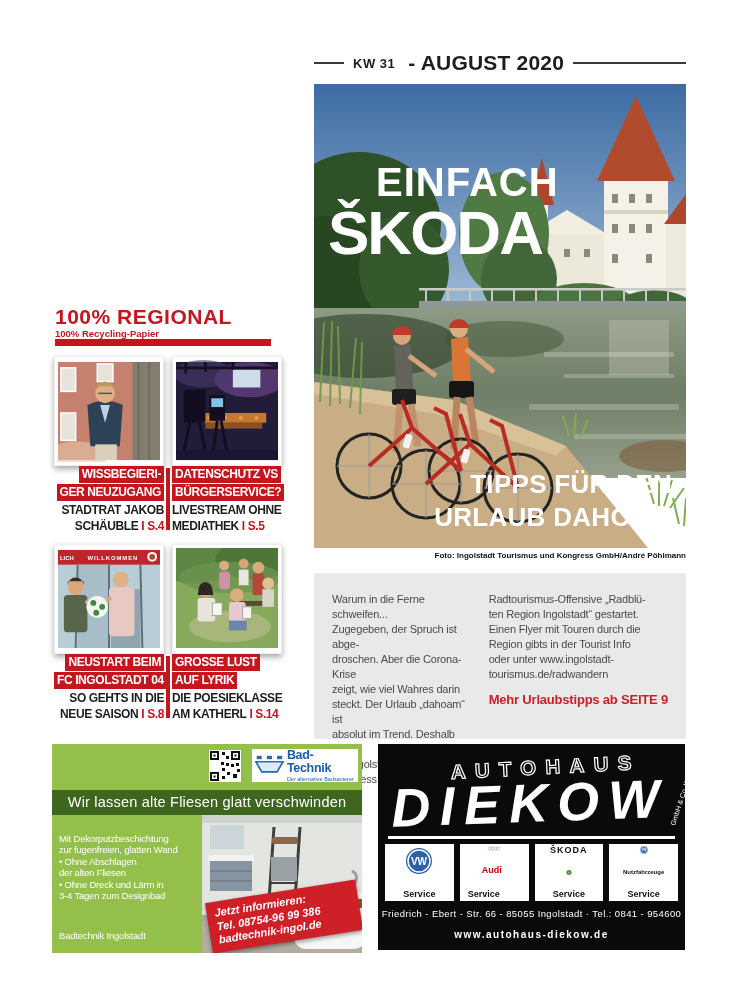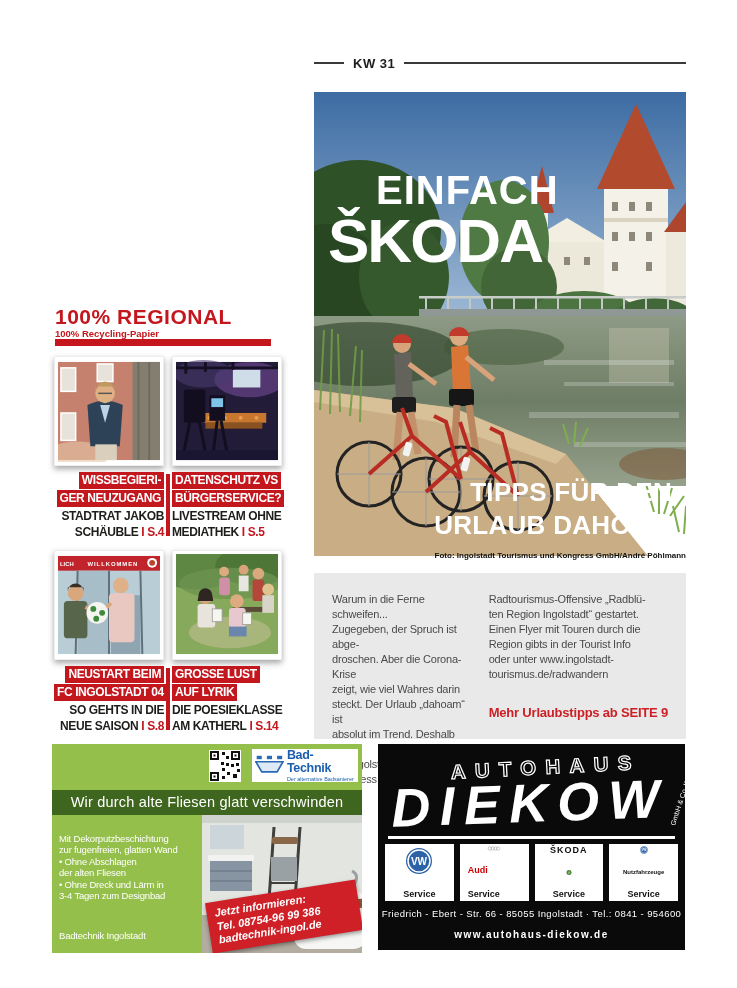--- a/index.html
+++ b/index.html
@@ -22,47 +22,47 @@
 
   
   .issue-header{position:absolute;left:314px;top:50px;width:372px;height:26px;display:flex;align-items:center;gap:9px}
   .issue-header .rule{height:2px;background:#3a3a3a}
   .issue-header .rule.short{width:30px}
   .issue-header .rule.long{flex:1}
   .issue-week{font-size:13px;font-weight:bold;letter-spacing:.5px;white-space:nowrap}
   .issue-date{font-size:21px;font-weight:bold;letter-spacing:.2px;white-space:nowrap;margin-left:4px}
 
   
-  .hero{position:absolute;left:314px;top:92px;width:372px;height:464px;overflow:hidden}
+  .hero{position:absolute;left:314px;top:84px;width:372px;height:464px;overflow:hidden}
   .hero svg.scene{position:absolute;inset:0;width:100%;height:100%}
   .hero-h1{position:absolute;left:62px;top:78px;color:#fff;font-size:40px;font-weight:bold;letter-spacing:1px;line-height:1}
   .hero-h2{position:absolute;left:14px;top:118px;color:#fff;font-size:62px;font-weight:bold;letter-spacing:-2px;line-height:1}
   .hero-sub{position:absolute;right:14px;top:384px;text-align:right;color:#fff;font-size:26px;font-weight:bold;line-height:33px;letter-spacing:.3px}
   .credit{position:absolute;left:314px;top:551px;width:372px;text-align:right;font-size:8px;font-weight:bold;color:#111}
 
   
   .teasers{position:absolute;left:54px;top:356px;width:228px}
   .t-row{display:grid;grid-template-columns:110px 110px;column-gap:8px}
   .thumb{height:110px;background:#fff;padding:3px;box-shadow:0 3px 6px rgba(0,0,0,.35);border:1px solid #eee}
   .thumb svg{width:100%;height:100%;display:block}
-  .t-head{display:grid;grid-template-columns:110px 110px;column-gap:8px;position:relative;margin-top:6px;margin-bottom:10px;min-height:64px}
+  .t-head{display:grid;grid-template-columns:110px 110px;column-gap:8px;position:relative;margin-bottom:10px;min-height:64px}
   .t-head .divider{position:absolute;left:112px;top:2px;width:4px;height:62px;background:var(--brand-red)}
   .tz{font-size:12px;font-weight:bold;line-height:16px;letter-spacing:-.4px;white-space:nowrap}
   .tz-left{text-align:right}
   .tz-right{text-align:left}
   .kbox{display:inline-block;background:var(--brand-red);color:#fff;padding:0 3px 1px 3px}
   .kick{margin-bottom:1px}
   .ttl{color:var(--text-dark)}
   .pref{color:var(--brand-red);margin-left:3px}
 
   
   .leadbox{position:absolute;left:314px;top:573px;width:372px;height:166px;background:var(--lead-box-bg);
            display:flex;gap:20px;padding:19px 18px}
   .leadcol{width:158px;font-size:11px;line-height:15px;letter-spacing:-.2px;color:#4a4a4a;white-space:pre-line}
-  .lead-more{color:#cc2026;font-weight:bold;font-size:13px;letter-spacing:-.2px;margin-top:23px;white-space:nowrap}
+  .lead-more{color:#cc2026;font-weight:bold;font-size:13px;letter-spacing:-.2px;margin-top:10px;white-space:nowrap}
 
   
   .ad-bad{position:absolute;left:52px;top:744px;width:310px;height:209px;background:var(--ad-green-light);overflow:hidden}
   .bt-top{position:relative;height:46px}
   .bt-qr{position:absolute;left:157px;top:6px;width:32px;height:32px}
   .bt-logobox{position:absolute;right:4px;top:5px;width:106px;height:33px;background:#fff;display:flex;align-items:center;gap:3px;padding:2px 3px}
   .bt-brand{color:var(--badtechnik-blue);font-weight:bold;font-size:12.5px;line-height:1;letter-spacing:-.3px}
   .bt-claim{color:var(--badtechnik-blue);font-size:5.5px;margin-top:2px}
   .bt-bar{height:25px;background:var(--ad-green-dark);color:#fff;text-align:center;font-size:14.5px;line-height:25px;letter-spacing:.2px;white-space:nowrap}
   .bt-body{position:relative;height:138px}
@@ -75,40 +75,41 @@
              line-height:13.5px;box-shadow:0 2px 4px rgba(0,0,0,.4);white-space:nowrap}
 
   
   .ad-diekow{position:absolute;left:378px;top:744px;width:307px;height:206px;background:var(--diekow-bg);color:#fff}
   .dk-logo{position:relative;height:92px}
   .dk-logo svg{position:absolute;inset:0;overflow:visible}
   .dk-line{margin:0 10px;height:3px;background:#fff}
   .dk-services{display:flex;gap:6px;padding:5px 7px 0 7px}
   .svc{flex:1;background:#fff;color:#111;height:57px;display:flex;flex-direction:column;align-items:center;justify-content:center;gap:15px;padding:2px}
   .svc-brand{font-weight:bold;font-size:9px;line-height:1}
-  .svc-brand.audi-red{color:#c00;align-self:flex-start;margin-left:6px}
+  .svc-brand.audi-red{color:#c00;align-self:flex-start;margin-left:20px}
   .svc-brand.skoda{letter-spacing:1px}
   .svc-brand.small{font-size:6px}
   .svc-label{font-weight:bold;font-size:9px;line-height:1}
   .svc-label.left{align-self:flex-start;margin-left:6px}
   .dk-address{margin-top:7px;text-align:center;font-size:9.5px;letter-spacing:.4px;white-space:nowrap}
   .dk-web{margin-top:10px;text-align:center;font-size:10px;font-weight:bold;letter-spacing:1.5px}
 </style>
 </head>
 <body>
 
 <div class="page">
 
   <div class="tagline">100% REGIONAL</div>
   <div class="subtagline">100% Recycling-Papier</div>
   <div class="redbar"></div>
 
   <div class="issue-header">
     <div class="rule short"></div>
     <span class="issue-week">KW 31</span>
+    <span class="issue-date">- AUGUST 2020</span>
     <div class="rule long"></div>
   </div>
 
   <div class="hero">
     <svg class="scene" viewBox="0 0 372 464" preserveAspectRatio="none">
       <defs>
         <linearGradient id="sky" x1="0" y1="0" x2="0" y2="1">
           <stop offset="0" stop-color="#3d6ca3"></stop>
             <stop offset="1" stop-color="#a3bdd8"></stop>
         </linearGradient>
@@ -418,21 +419,21 @@
               <rect x="26" y="1" width="6" height="4"></rect>
             </g>
           <polygon points="1,8 33,8 26,20 8,20" fill="#dfe9f5" stroke="#2a6ab5" stroke-width="2"></polygon>
         </svg>
         <div>
           <div class="bt-brand">Bad-Technik</div>
           <div class="bt-claim">Der alternative Badsanierer</div>
         </div>
       </div>
     </div>
-    <div class="bt-bar">Wir durch alte Fliesen glatt verschwinden</div>
+    <div class="bt-bar">Wir lassen alte Fliesen glatt verschwinden</div>
     <div class="bt-body">
       <div class="bt-text">
         <div>Mit Dekorputzbeschichtung
 zur fugenfreien, glatten Wand
 • Ohne Abschlagen
   der alten Fliesen
 • Ohne Dreck und Lärm in
   3-4 Tagen zum Designbad</div>
         <div class="bt-contact">
           <div class="bt-company">Badtechnik Ingolstadt</div>

